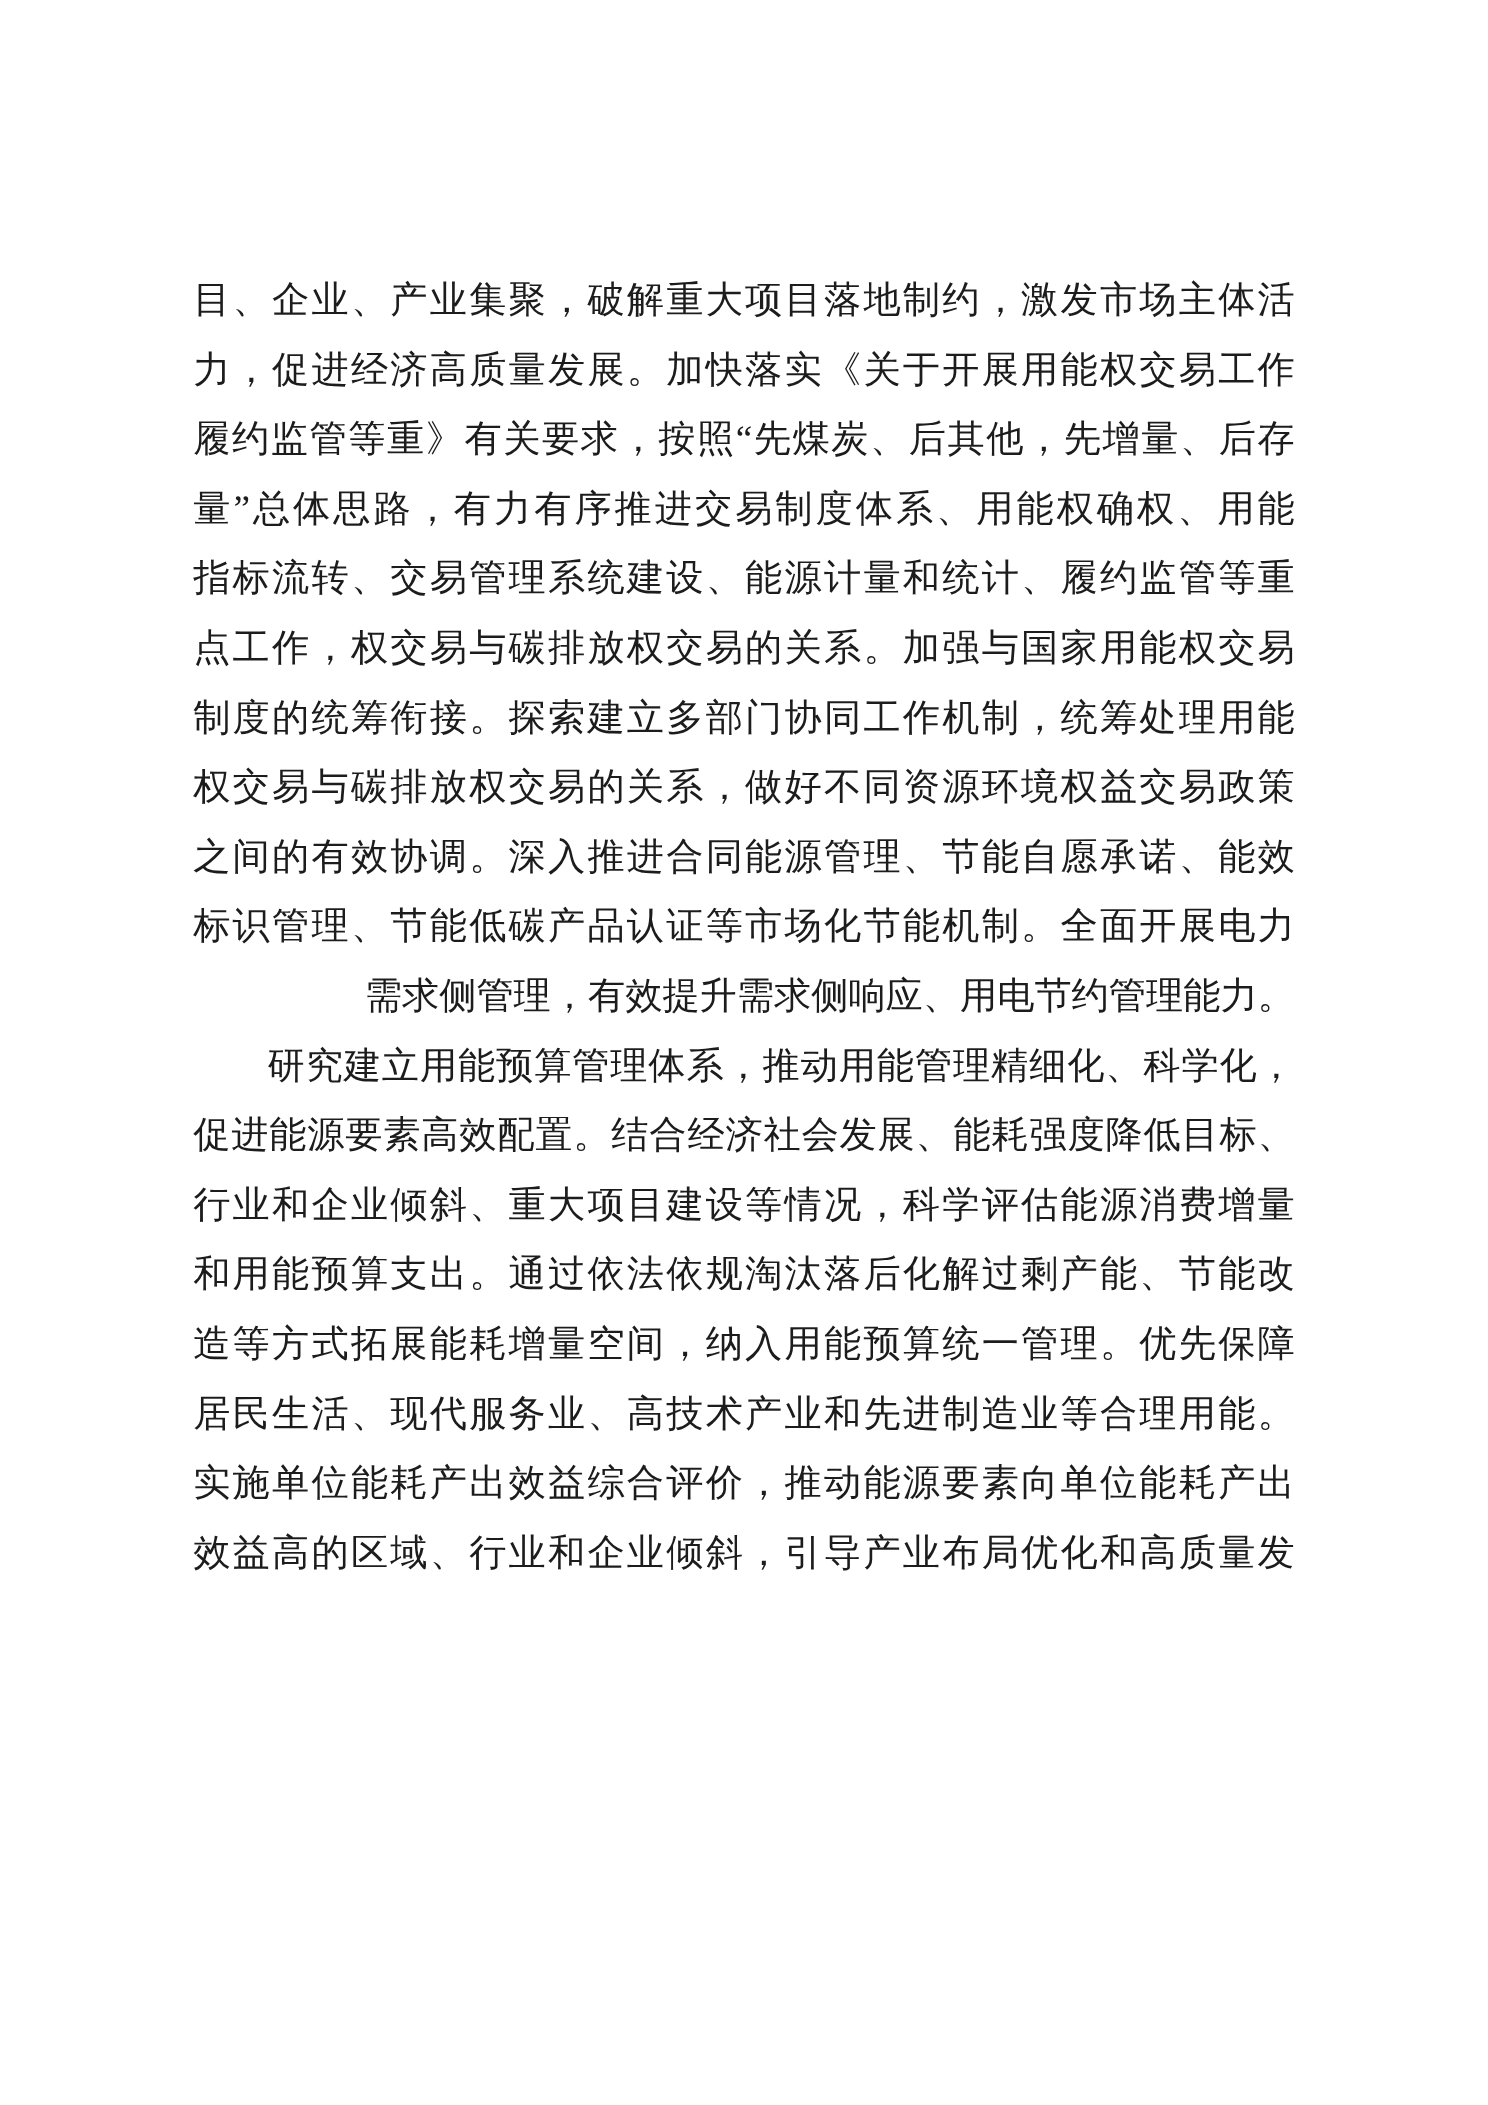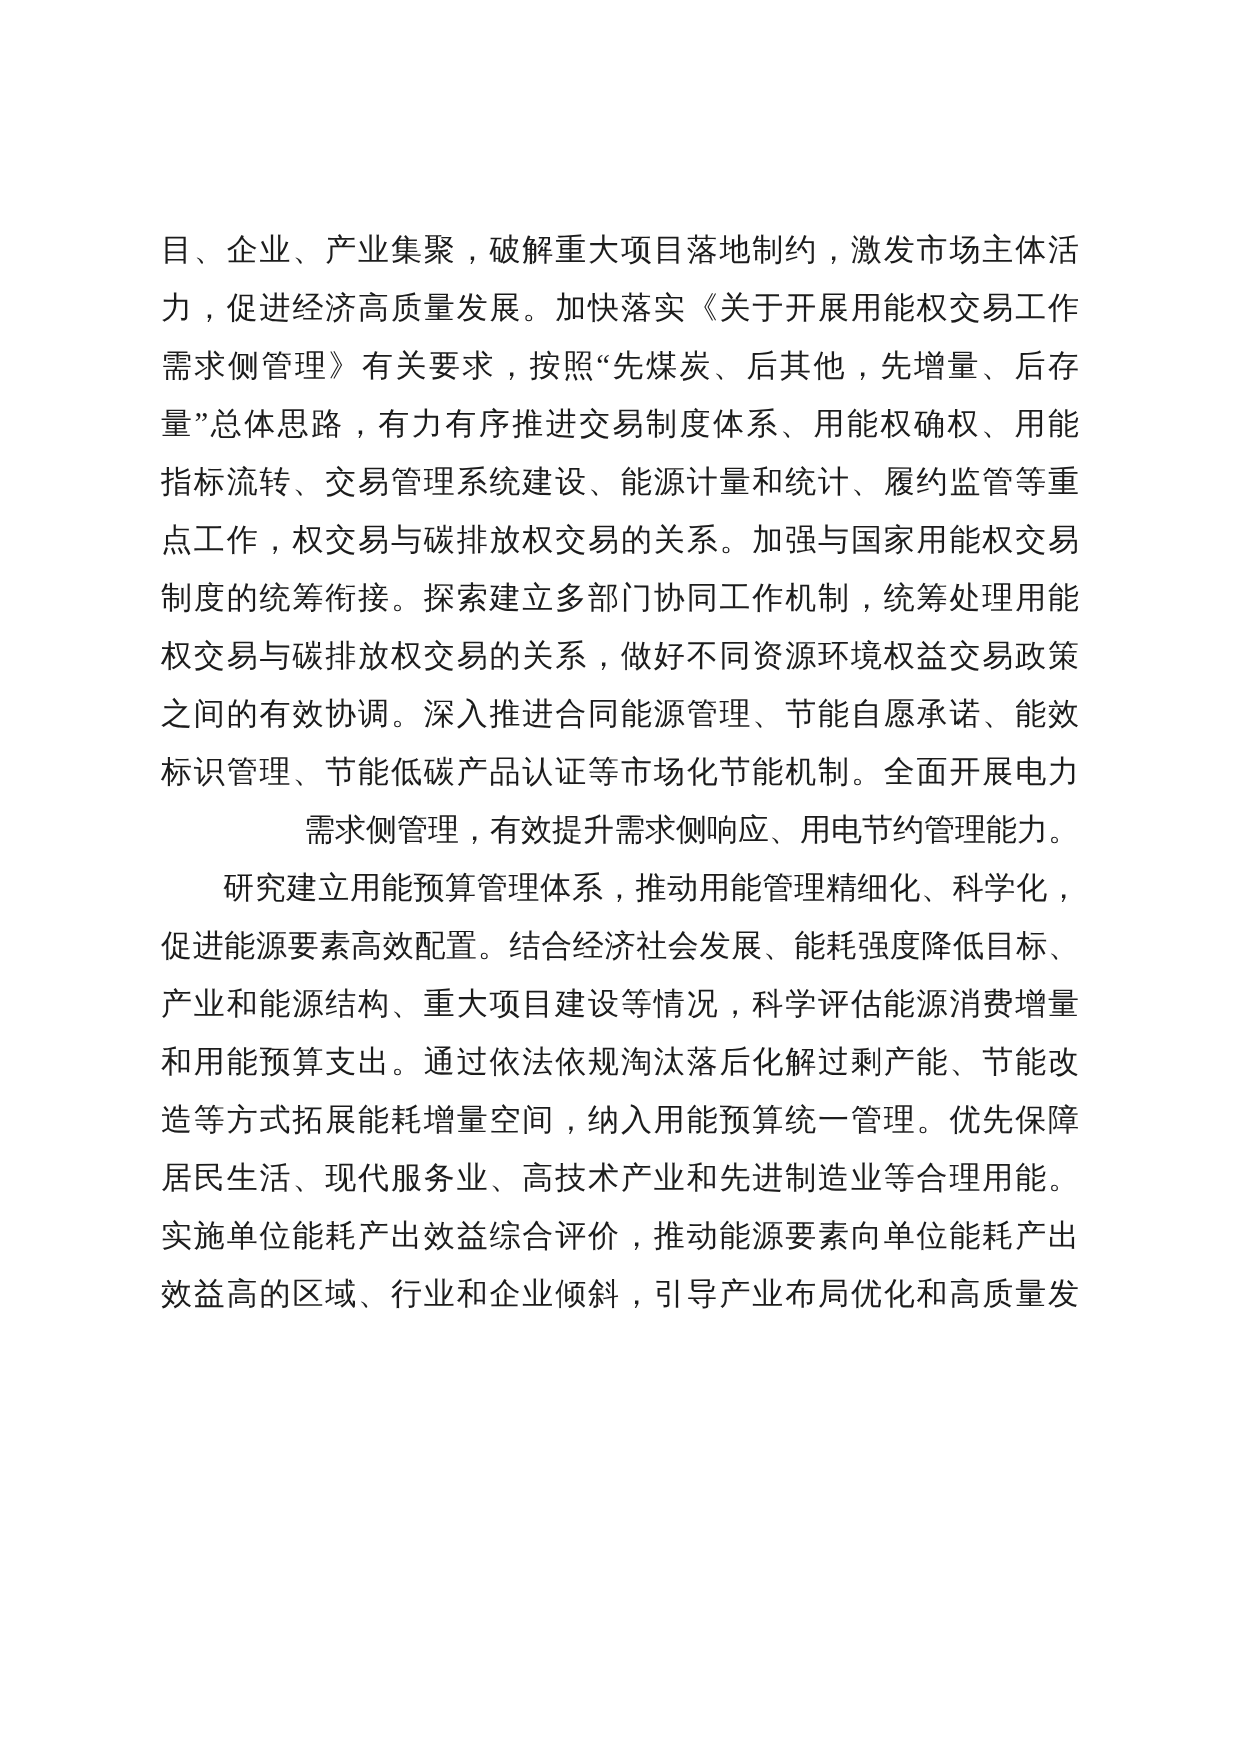--- a/index.html
+++ b/index.html
@@ -56,32 +56,32 @@
     color: #15803d;
   }
 </style>
 </head>
 <body>
 
 <div class="page">
   <div class="text-block">
     <div class="ln j">目、企业、产业集聚，破解重大项目落地制约，激发市场主体活</div>
     <div class="ln j">力，促进经济高质量发展。加快落实《关于开展用能权交易工作</div>
-    <div class="ln j">需求侧管理》有关要求，按照“先煤炭、后其他，先增量、后存</div>
+    <div class="ln j">履约监管等重》有关要求，按照“先煤炭、后其他，先增量、后存</div>
     <div class="ln j">量”总体思路，有力有序推进交易制度体系、用能权确权、用能</div>
     <div class="ln j">指标流转、交易管理系统建设、能源计量和统计、履约监管等重</div>
     <div class="ln j">点工作，权交易与碳排放权交易的关系。加强与国家用能权交易</div>
     <div class="ln j">制度的统筹衔接。探索建立多部门协同工作机制，统筹处理用能</div>
     <div class="ln j">权交易与碳排放权交易的关系，做好不同资源环境权益交易政策</div>
     <div class="ln j">之间的有效协调。深入推进合同能源管理、节能自愿承诺、能效</div>
     <div class="ln j">标识管理、节能低碳产品认证等市场化节能机制。全面开展电力</div>
     <div class="ln">需求侧管理，有效提升需求侧响应、用电节约管理能力。</div>
     <div class="ln j ind">研究建立用能预算管理体系，推动用能管理精细化、科学化，</div>
     <div class="ln j">促进能源要素高效配置。结合经济社会发展、能耗强度降低目标、</div>
-    <div class="ln j">产业和能源结构、重大项目建设等情况，科学评估能源消费增量</div>
+    <div class="ln j">行业和企业倾斜、重大项目建设等情况，科学评估能源消费增量</div>
     <div class="ln j">和用能预算支出。通过依法依规淘汰落后化解过剩产能、节能改</div>
     <div class="ln j">造等方式拓展能耗增量空间，纳入用能预算统一管理。优先保障</div>
     <div class="ln j">居民生活、现代服务业、高技术产业和先进制造业等合理用能。</div>
     <div class="ln j">实施单位能耗产出效益综合评价，推动能源要素向单位能耗产出</div>
     <div class="ln j">效益高的区域、行业和企业倾斜，引导产业布局优化和高质量发</div>
     <div class="ln">展。</div>
     <div class="ln ind h1">二、加强经济政策扶持</div>
   </div>
   <div class="page-number">21</div>
 </div>

